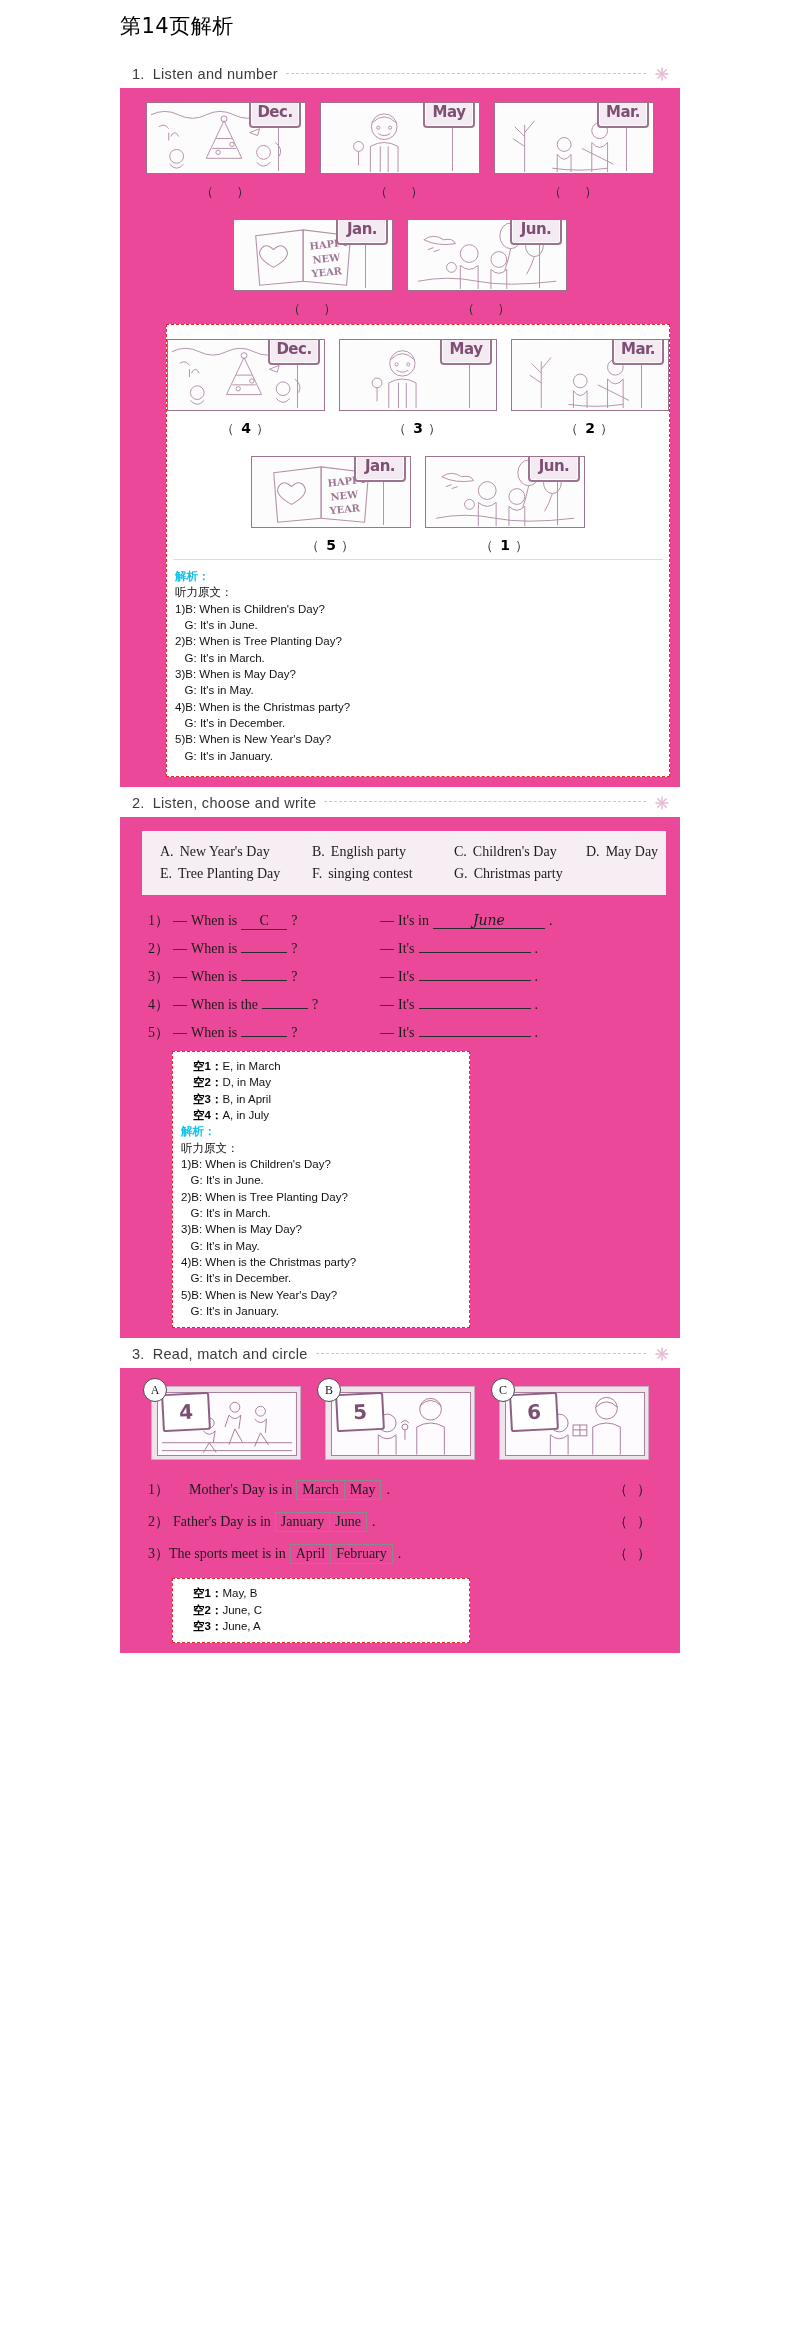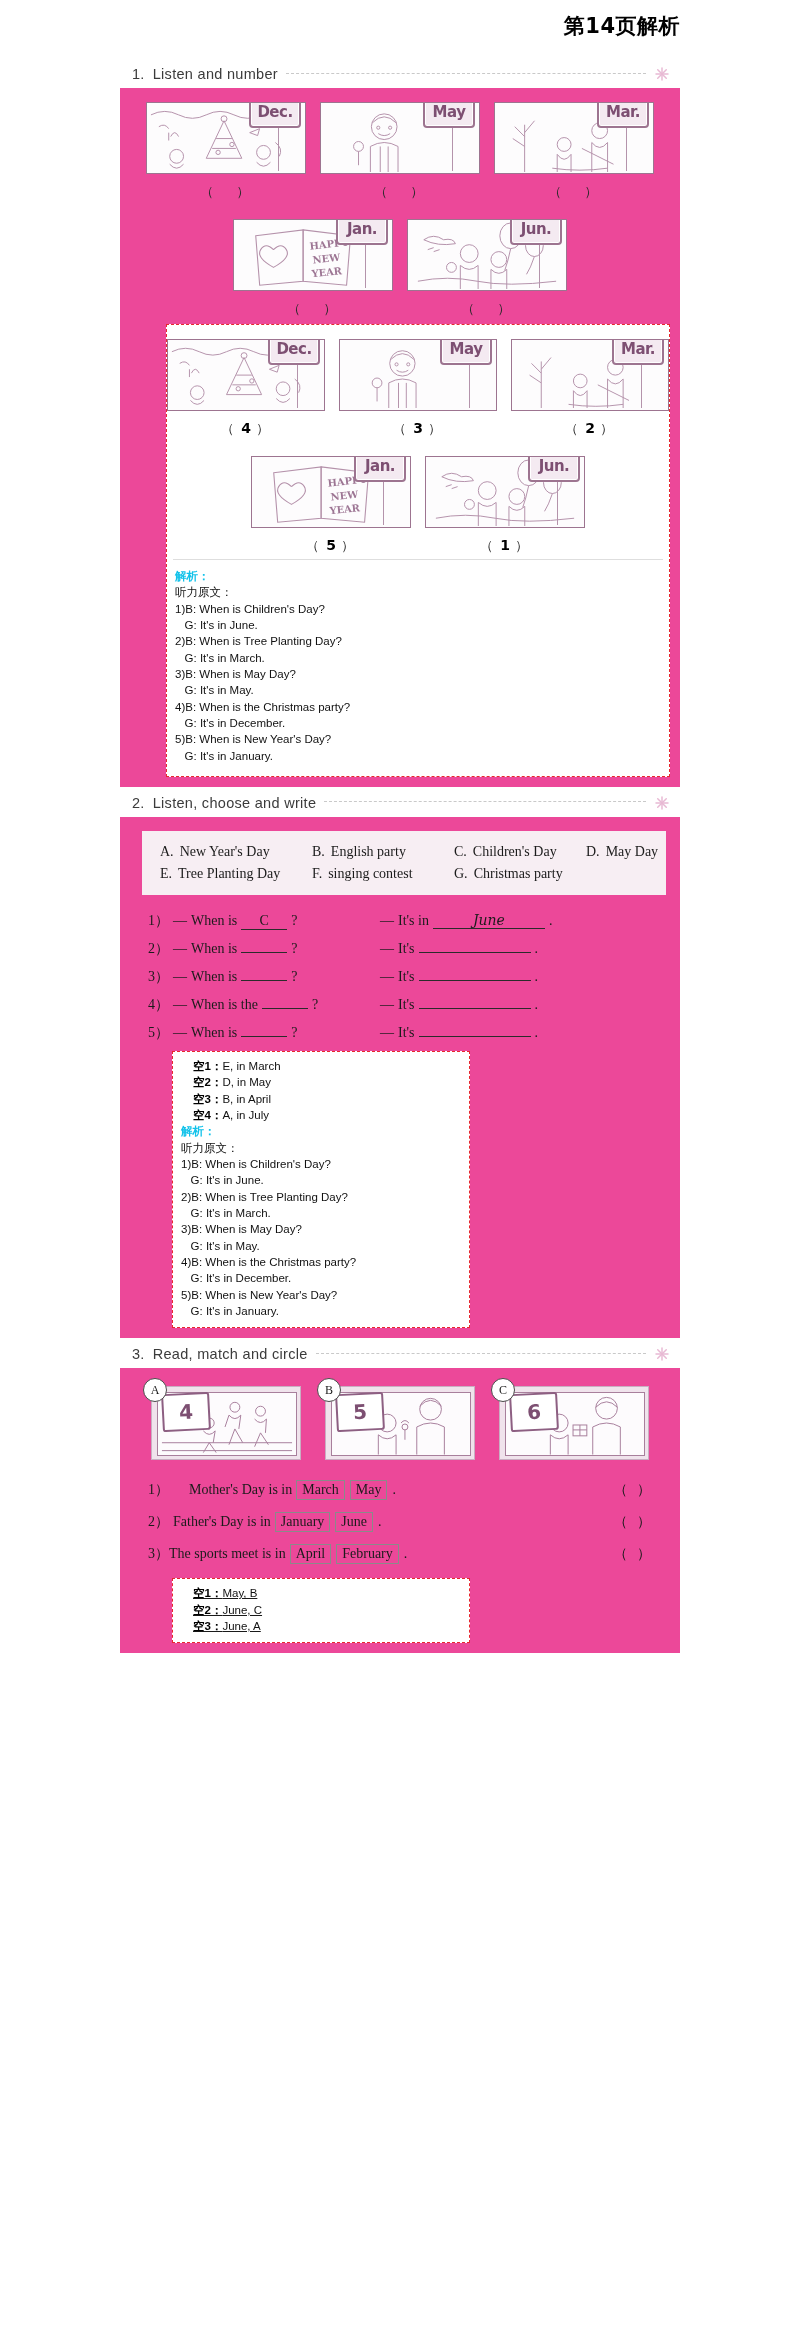--- a/index.html
+++ b/index.html
@@ -11,23 +11,23 @@
     -webkit-font-smoothing:antialiased;
   }
   .page{
     position:relative;
     width:560px;
     margin:0 auto;
     padding:0;
   }
   
   .page-title{
-    text-align:right;
+    text-align:left;
     font-size:21px;
-    font-weight:bold;
+    font-weight:normal;
     letter-spacing:.5px;
     padding:12px 0 18px 0;
     color:#000;
     font-family:"DejaVu Sans","Liberation Sans",sans-serif;
   }
   
   .sec-head{
     display:flex;
     align-items:center;
     gap:8px;
@@ -240,21 +240,21 @@
     display:flex;align-items:baseline;
     padding:6px 0;margin-left:28px;
   }
   .opt-box{
     display:inline-block;
     border:1px solid #8a8a8a;
     padding:1px 5px;
     margin:0 0 0 -1px;
     font-family:"Liberation Serif","DejaVu Serif",serif;
   }
-  .opt-wrap{display:inline-flex;margin:0 5px;gap:6px;}
+  .opt-wrap{display:inline-flex;margin:0 5px;}
   .tail-paren{
     margin-left:auto;margin-right:26px;letter-spacing:3px;
   }
   .spacer{height:26px;}
 </style>
 </head>
 <body>
 
 <div class="page">
 
@@ -772,21 +772,21 @@
         <span style="margin-left:0">The sports meet is in</span>
         <span class="opt-wrap">
           <span class="opt-box">April</span>
           <span class="opt-box">February</span>
         </span>
         <span>.</span>
         <span class="tail-paren">（    ）</span>
       </div>
     </div>
 
-    <div class="ans-box" style="margin-left:52px;margin-right:210px;margin-top:8px;text-decoration:underline;">
+    <div class="ans-box" style="margin-left:52px;margin-right:210px;margin-top:8px;">
       <div class="ans-text">
         <span class="line"><span class="kong">空1：</span><span>May, B</span></span>
         <span class="line"><span class="kong">空2：</span><span>June, C</span></span>
         <span class="line"><span class="kong">空3：</span><span>June, A</span></span>
       </div>
     </div>
   </div>
 
   <div class="spacer"></div>
 </div>

